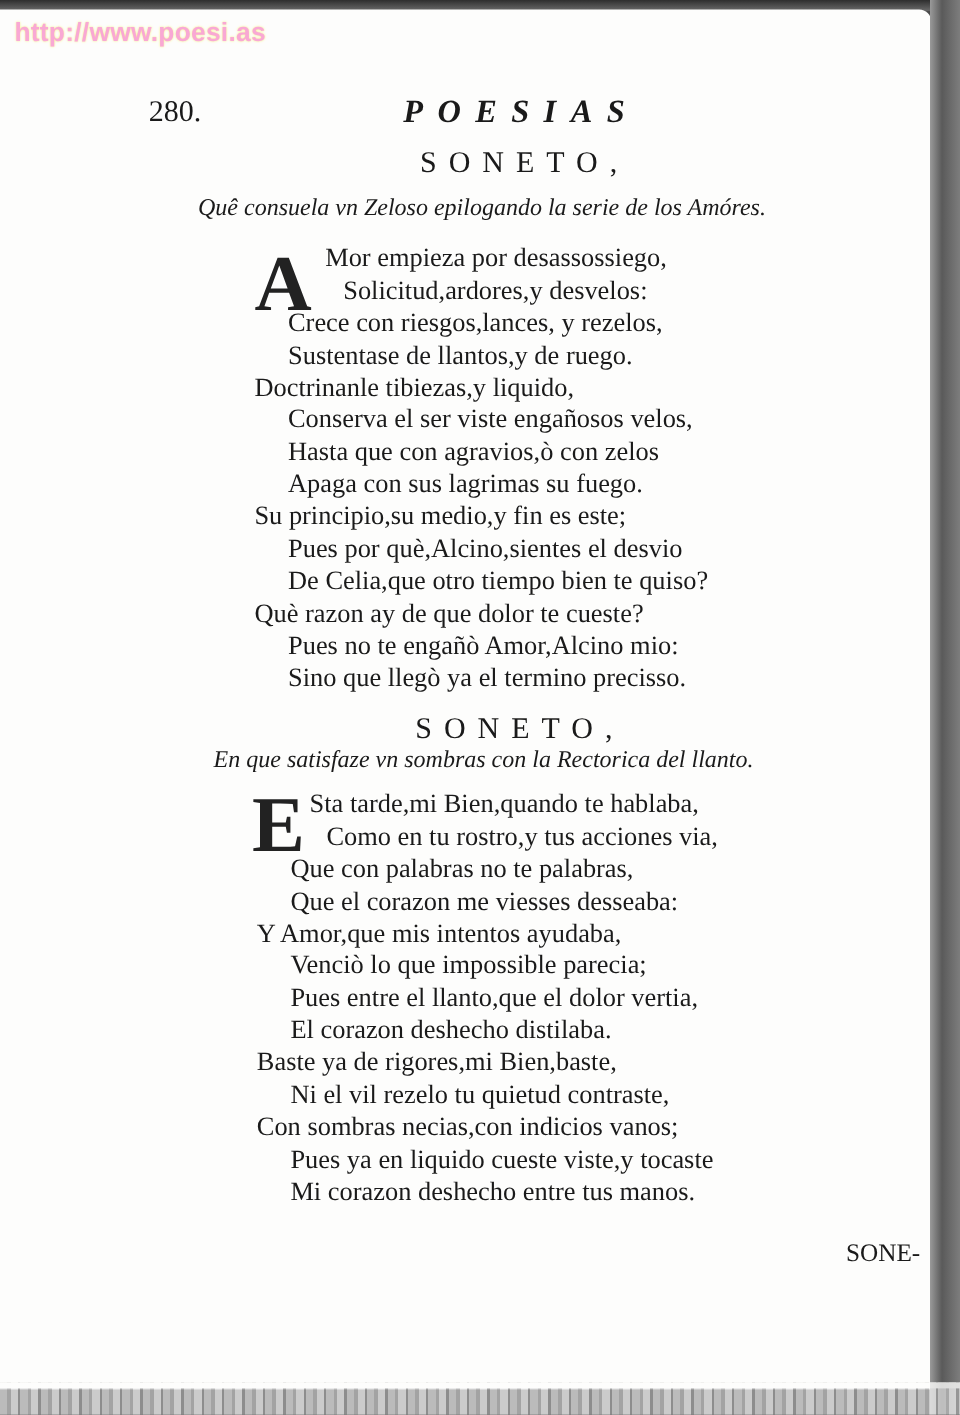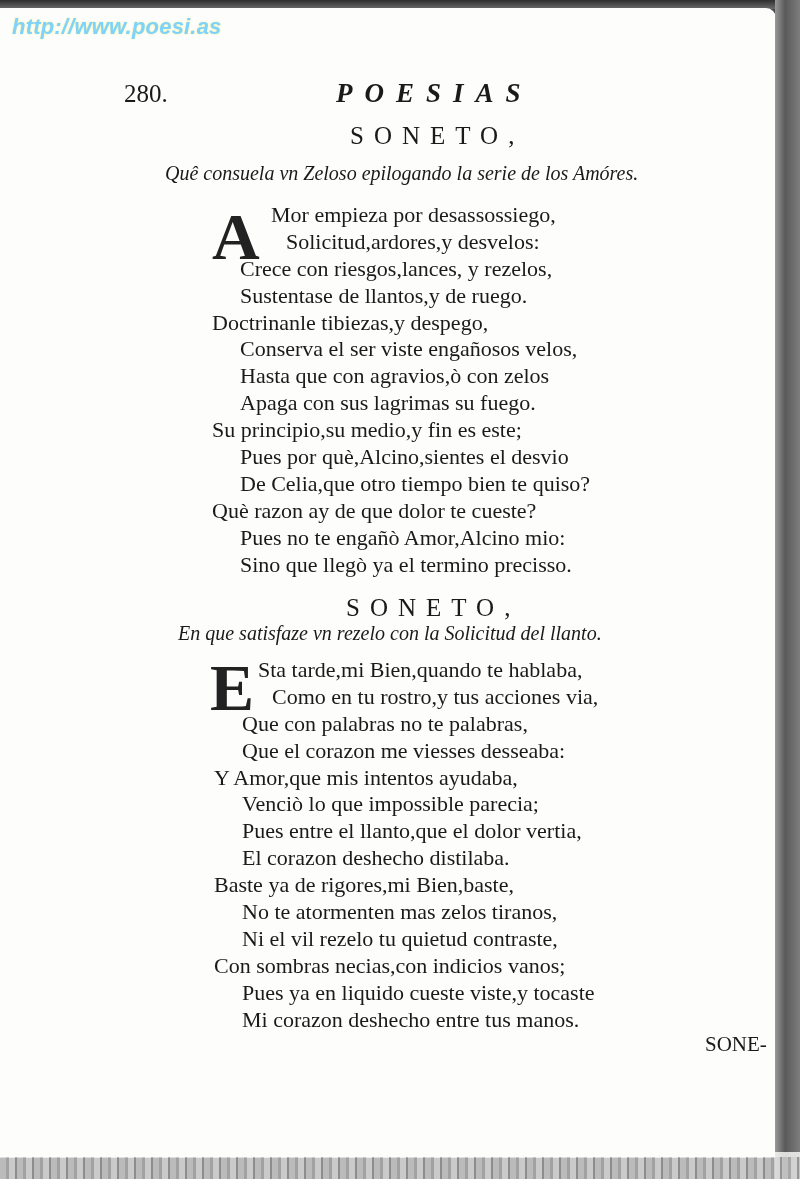--- a/index.html
+++ b/index.html
@@ -46,24 +46,23 @@
       position: absolute;
       left: 0; top: 0; right: 0; height: 5px;
       background: #fdfdfc;
     }
     .watermark {
       position: absolute;
       left: 12px; top: 14px;
       font-family: "Liberation Sans", "DejaVu Sans", sans-serif;
       font-weight: bold;
       font-size: 22px;
-      color: #7dd3fc;
+      color: #f9a8d4;
       text-shadow: 0 0 2px #f5ee7a;
       letter-spacing: 0.2px;
-      font-style: italic;
     }
     .page-number {
       position: absolute;
       left: 124px; top: 80px;
       font-size: 25px;
     }
     .running-head {
       position: absolute;
       left: 336px; top: 78px;
       font-style: italic;
@@ -118,45 +117,44 @@
 <div class="running-head">POESIAS</div>
 
 <div class="sonnet-title" style="left:350px; top:122px;">SONETO,</div>
 <div class="subtitle" style="left:165px; top:162px;font-style:italic;">Quê consuela vn Zeloso epilogando la serie de los Amóres.</div>
 <div class="dropcap" style="left:212px; top:207px;">A</div>
 <div class="verse" style="left:212px; top:202px;">
   <span class="line dropcap-line" style="padding-left:59px">Mor empieza por desassossiego,</span>
   <span class="line dropcap-line" style="padding-left:74px">Solicitud,ardores,y desvelos:</span>
   <span class="line indent">Crece con riesgos,lances, y rezelos,</span>
   <span class="line indent">Sustentase de llantos,y de ruego.</span>
-  <span class="line">Doctrinanle tibiezas,y despego,</span>
+  <span class="line">Doctrinanle tibiezas,y liquido,</span>
   <span class="line indent">Conserva el ser viste engañosos velos,</span>
   <span class="line indent">Hasta que con agravios,ò con zelos</span>
   <span class="line indent">Apaga con sus lagrimas su fuego.</span>
   <span class="line">Su principio,su medio,y fin es este;</span>
   <span class="line indent">Pues por què,Alcino,sientes el desvio</span>
   <span class="line indent">De Celia,que otro tiempo bien te quiso?</span>
   <span class="line">Què razon ay de que dolor te cueste?</span>
   <span class="line indent">Pues no te engañò Amor,Alcino mio:</span>
   <span class="line indent">Sino que llegò ya el termino precisso.</span>
 </div>
 
 <div class="sonnet-title" style="left:346px; top:594px;">SONETO,</div>
-<div class="subtitle" style="left:178px; top:622px;">En que satisfaze vn rezelo con la Solicitud del llanto.</div>
+<div class="subtitle" style="left:178px; top:622px;">En que satisfaze vn sombras con la Rectorica del llanto.</div>
 <div class="dropcap" style="left:210px; top:658px;">E</div>
 <div class="verse" style="left:214px; top:657px;">
   <span class="line dropcap-line" style="padding-left:44px">Sta tarde,mi Bien,quando te hablaba,</span>
   <span class="line dropcap-line" style="padding-left:58px">Como en tu rostro,y tus acciones via,</span>
   <span class="line indent">Que con palabras no te palabras,</span>
   <span class="line indent">Que el corazon me viesses desseaba:</span>
   <span class="line">Y Amor,que mis intentos ayudaba,</span>
   <span class="line indent">Venciò lo que impossible parecia;</span>
   <span class="line indent">Pues entre el llanto,que el dolor vertia,</span>
   <span class="line indent">El corazon deshecho distilaba.</span>
   <span class="line">Baste ya de rigores,mi Bien,baste,</span>
-  <span class="line indent">No te atormenten mas zelos tiranos,</span>
   <span class="line indent">Ni el vil rezelo tu quietud contraste,</span>
   <span class="line">Con sombras necias,con indicios vanos;</span>
   <span class="line indent">Pues ya en liquido cueste viste,y tocaste</span>
   <span class="line indent">Mi corazon deshecho entre tus manos.</span>
 </div>
 
 <div class="catchword">SONE-</div>
 
 </body></html>

